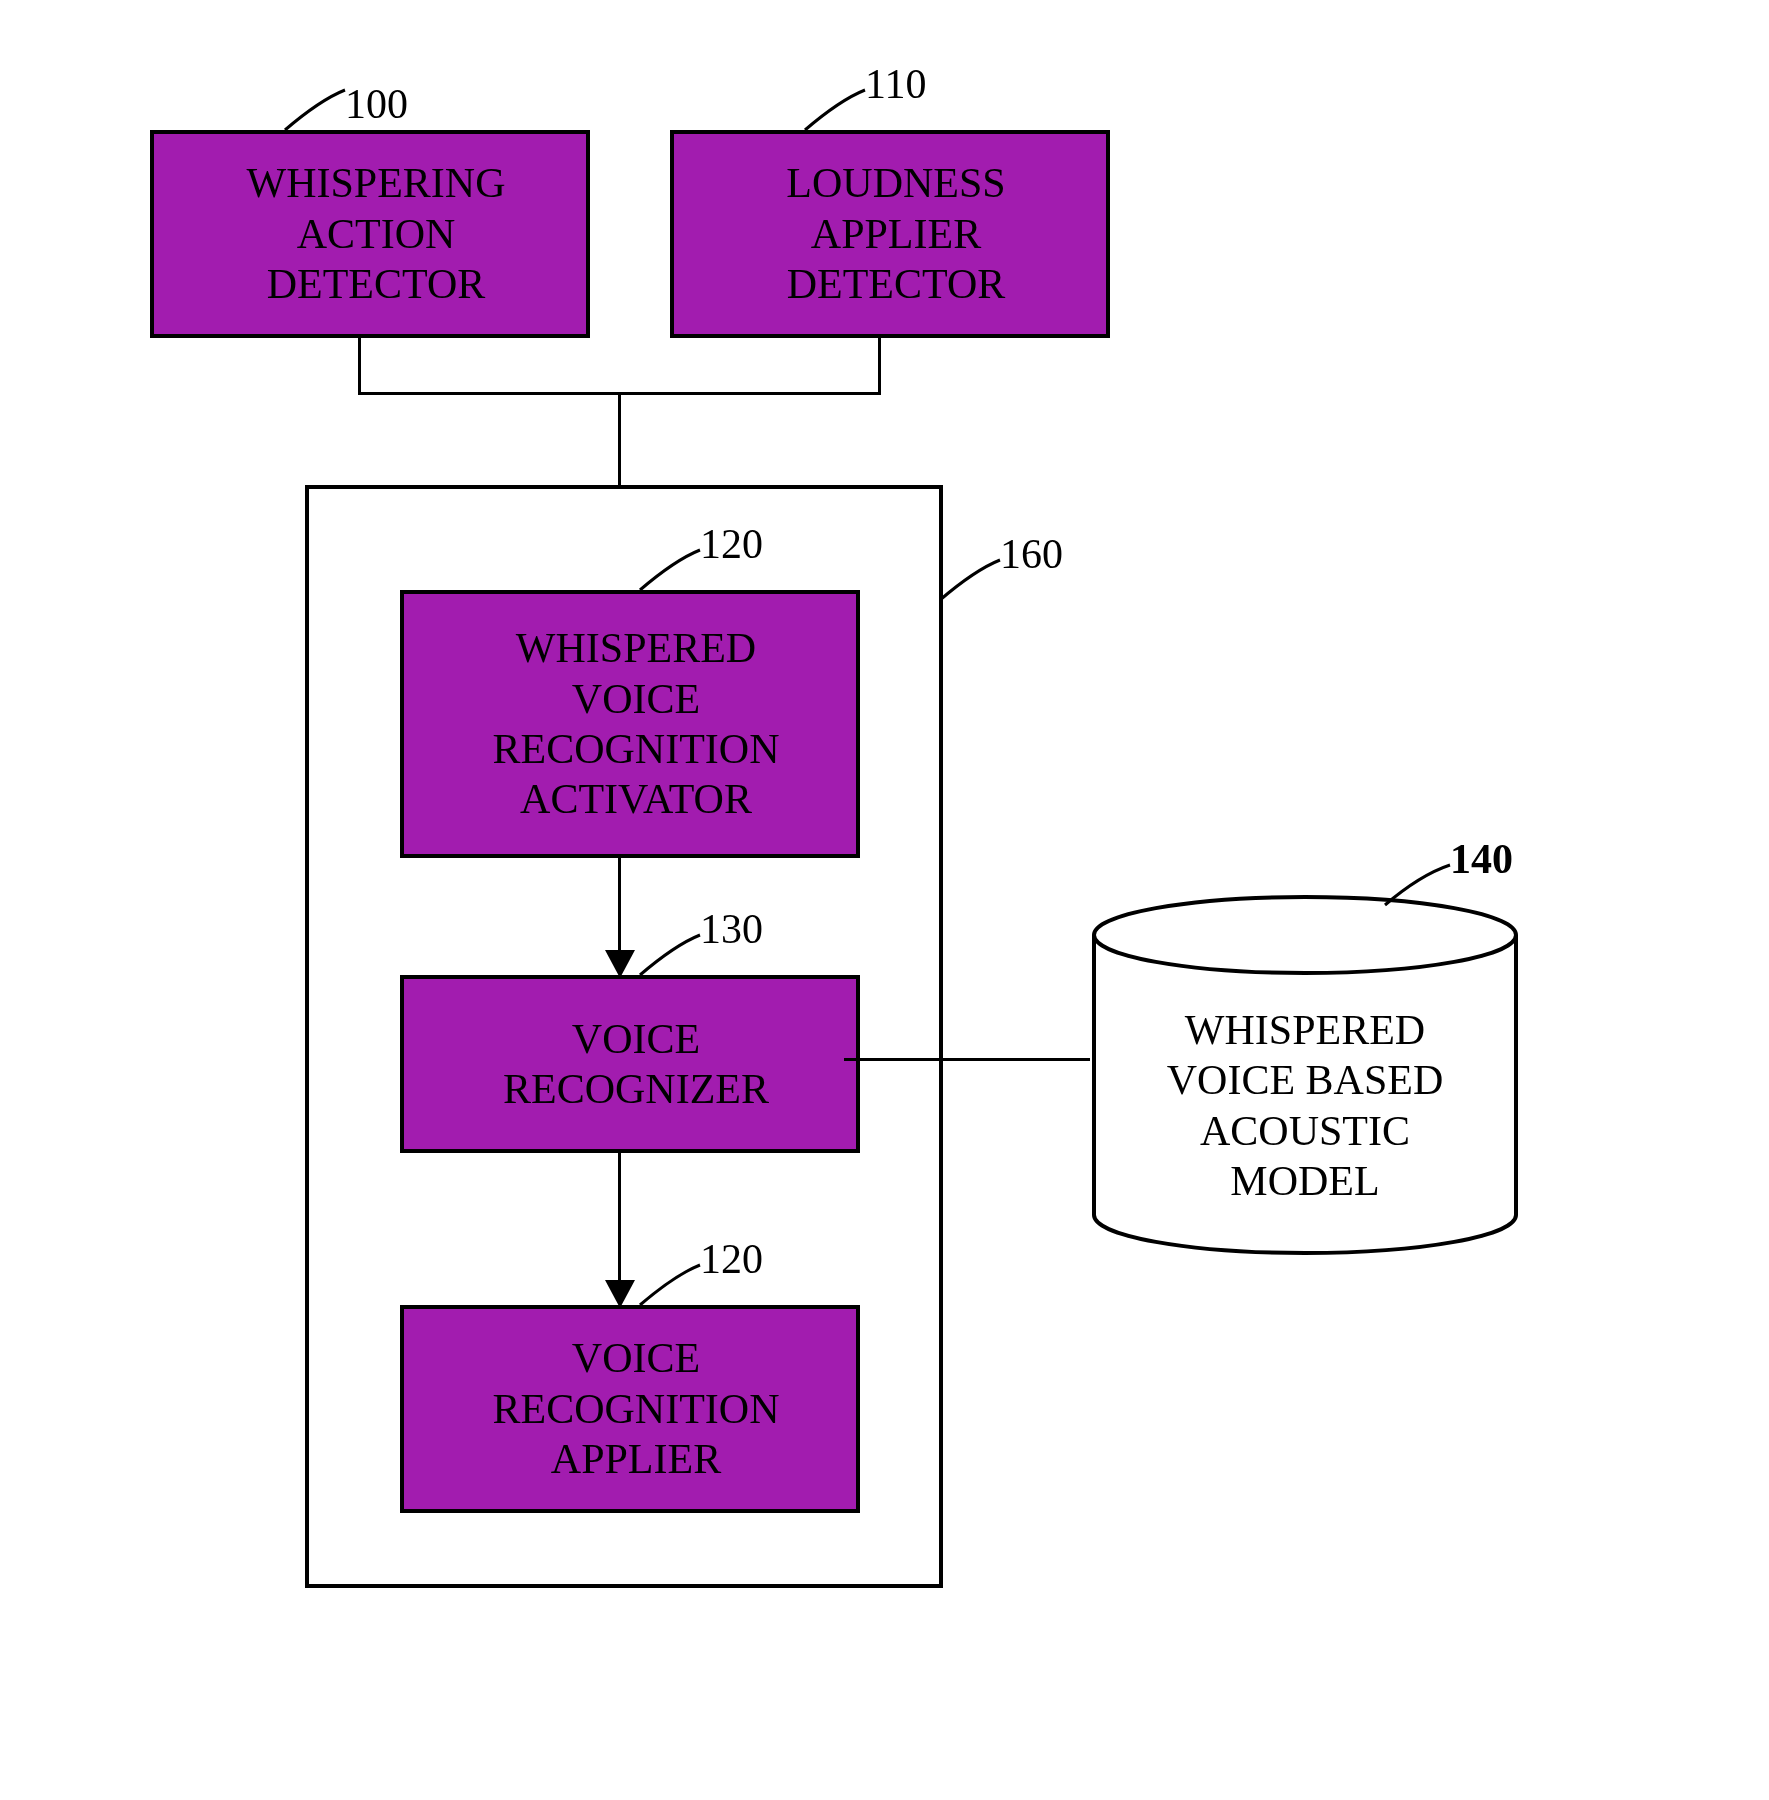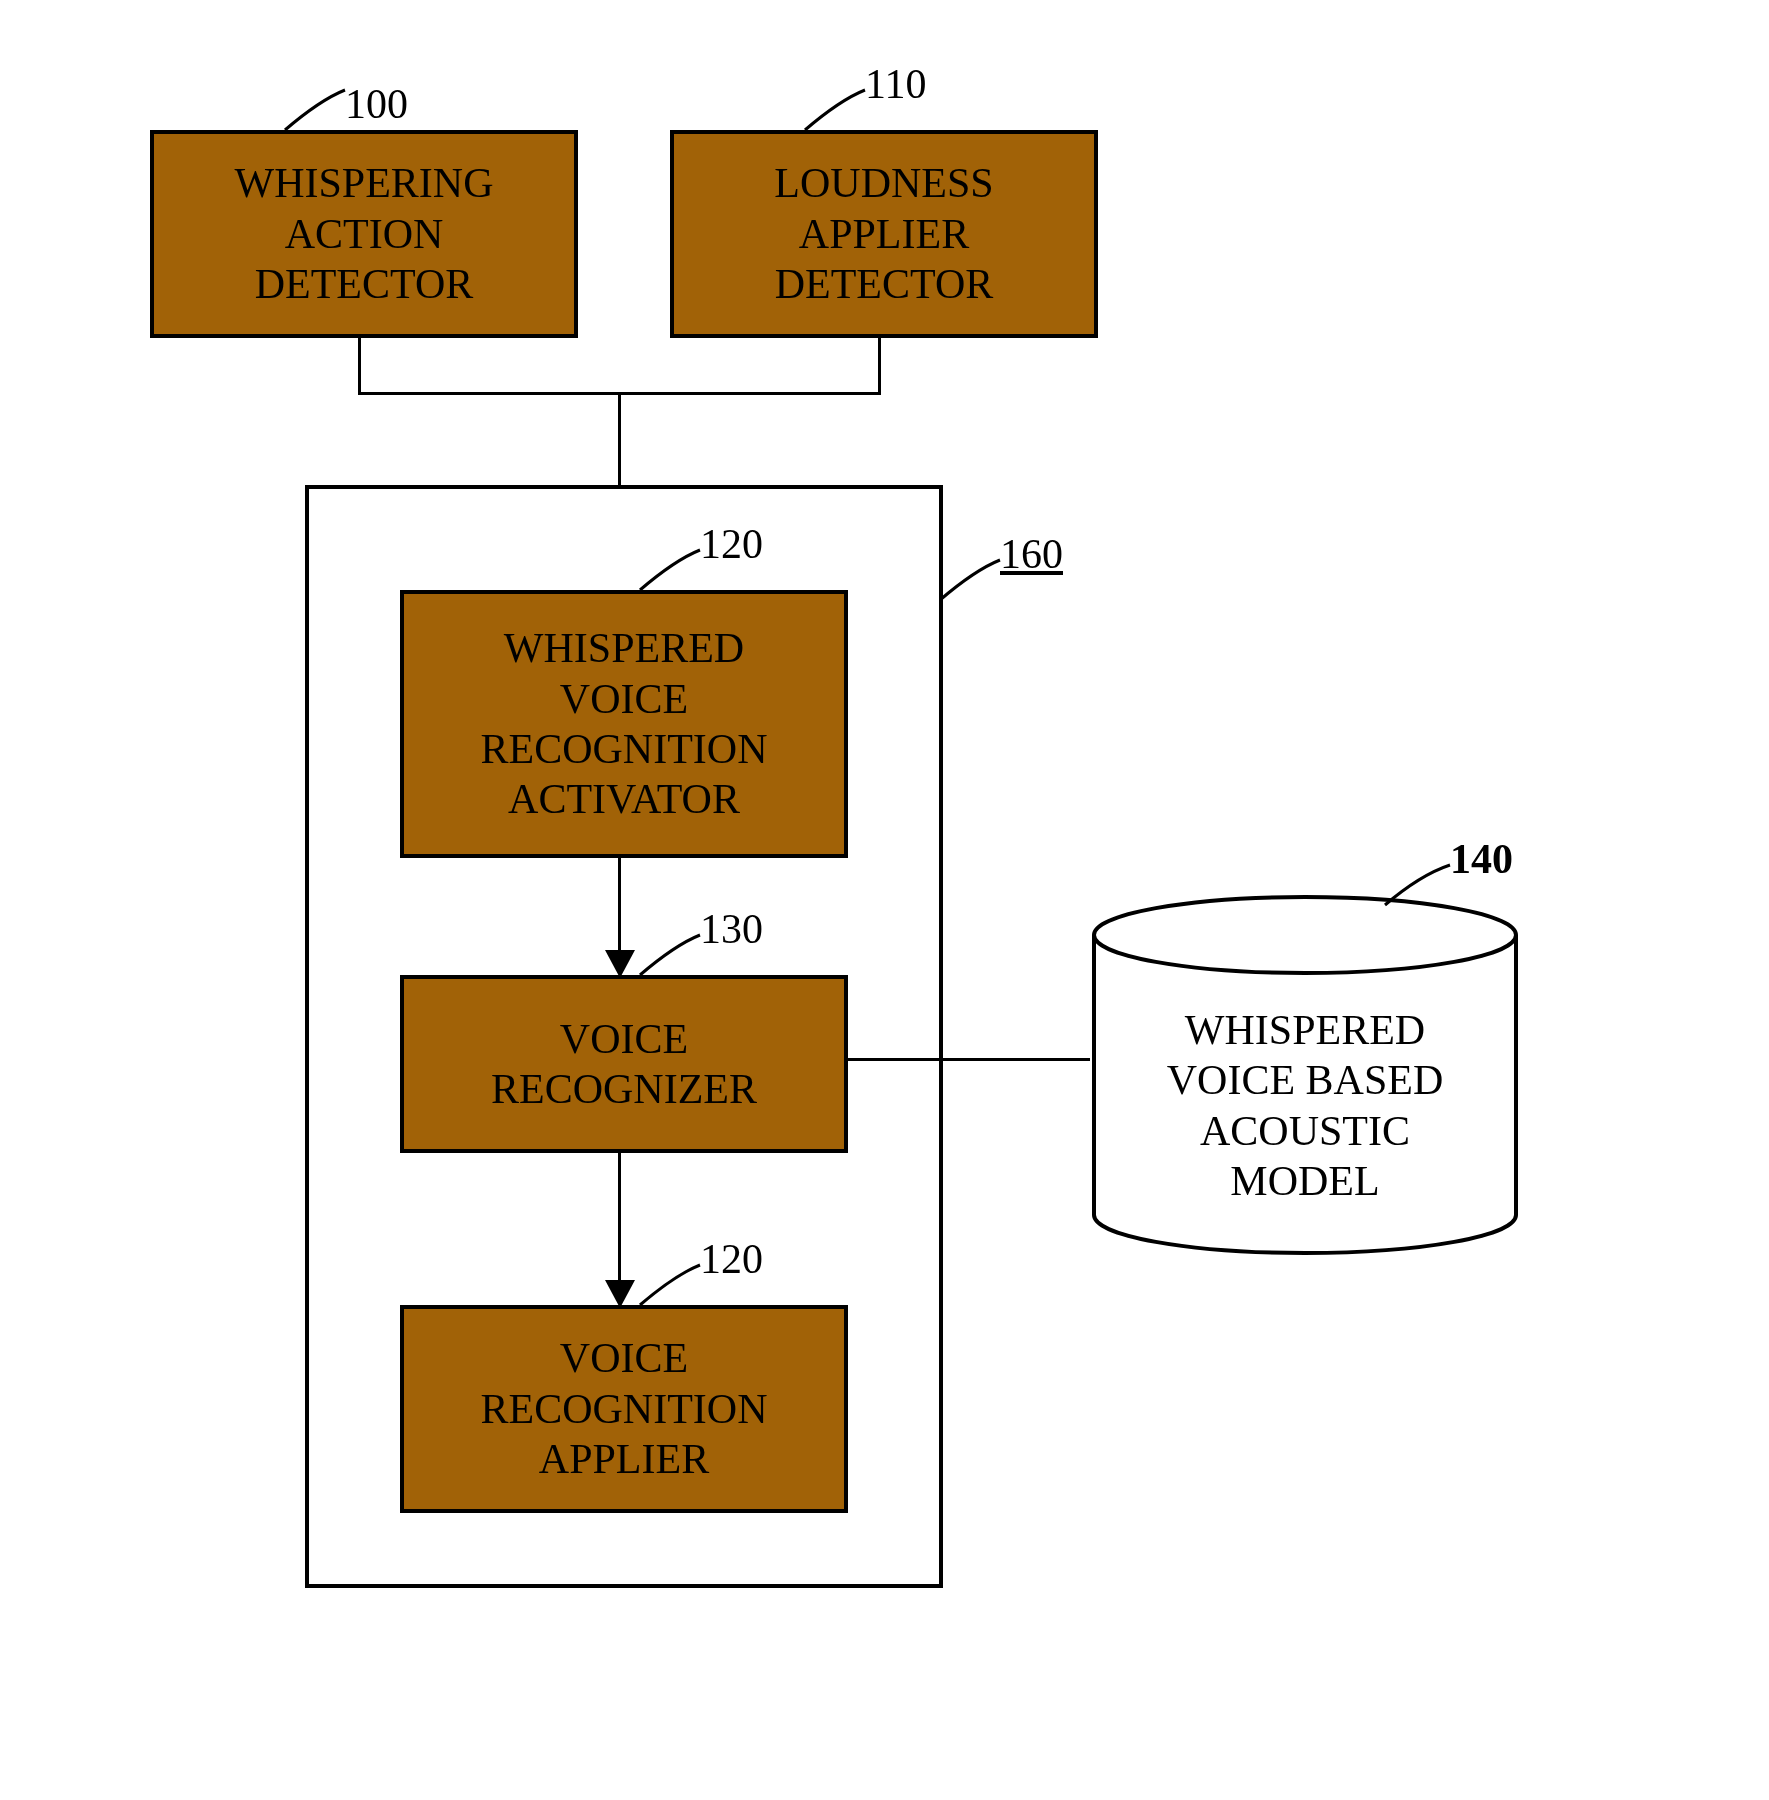--- a/index.html
+++ b/index.html
@@ -9,27 +9,28 @@
       background: white;
     }
     .canvas {
       position: relative;
       width: 1769px;
       height: 1800px;
     }
     .box {
       position: absolute;
       border: 4px solid black;
-      background: #a16207;
+      background: #a21caf;
       display: flex;
       align-items: center;
       justify-content: center;
       text-align: center;
       font-size: 42px;
       line-height: 1.2;
+      padding-left: 12px;
     }
     .container-box {
       position: absolute;
       border: 4px solid black;
       background: white;
     }
     .label {
       position: absolute;
       font-size: 42px;
       text-align: center;
@@ -83,21 +84,21 @@
   <div class="vline" style="left:358px; top:334px; height:60px;"></div>
   <div class="vline" style="left:878px; top:334px; height:60px;"></div>
   <div class="hline" style="left:358px; top:392px; width:523px;"></div>
   <div class="vline" style="left:618px; top:392px; height:188px;"></div>
 
   <svg style="position:absolute; left:600px; top:565px; width:40px; height:30px;">
     <polygon points="20,28 5,0 35,0" fill="black"></polygon>
   </svg>
 
   <div class="container-box" style="left:305px; top:485px; width:630px; height:1095px;"></div>
-  <div class="label" style="left:1000px; top:530px;text-decoration:underline;">160</div>
+  <div class="label" style="left:1000px; top:530px;">160</div>
   <svg style="position:absolute; left:935px; top:555px; width:70px; height:50px;">
     <path d="M 65 5 Q 40 15 5 45" stroke="black" stroke-width="3" fill="none"></path>
   </svg>
 
   <div class="box" style="left:400px; top:590px; width:440px; height:260px;">
     <span style="white-space:pre-line;">WHISPERED
 VOICE
 RECOGNITION
 ACTIVATOR</span>
   </div>

